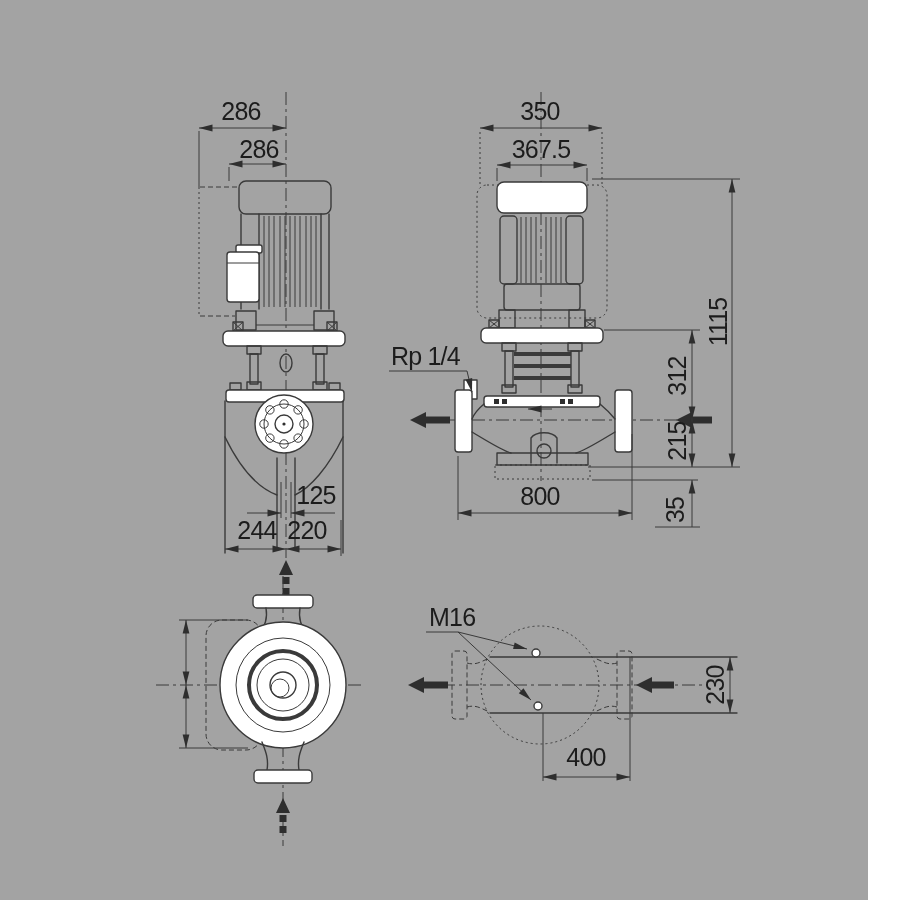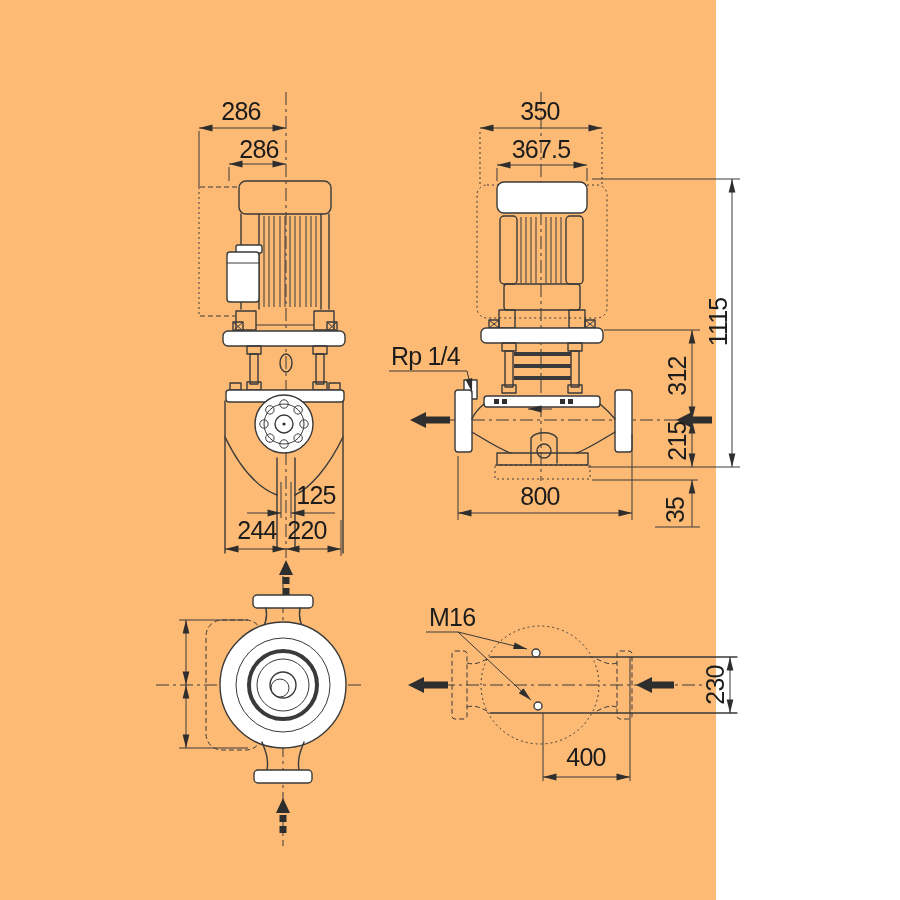--- a/index.html
+++ b/index.html
@@ -1,16 +1,16 @@
 <!DOCTYPE html>
 <html><head>
 <meta charset="utf-8">
 <style>
   html,body{margin:0;padding:0;background:#fff;width:900px;height:900px;overflow:hidden}
-  .stage{width:716px;height:900px;background:#fdba74;position:relative}
+  .stage{width:868px;height:900px;background:#a3a3a3;position:relative}
   svg text{font-family:"Liberation Sans","DejaVu Sans",sans-serif;font-size:25px;letter-spacing:-0.8px;fill:#1c1c1c}
   .o{stroke:#3a3a3a;stroke-width:1.4;fill:none;stroke-linejoin:round;stroke-linecap:round}
   .t{stroke:#3a3a3a;stroke-width:1;fill:none}
   .dt{stroke-dasharray:2 3}
   .dd{stroke-dasharray:5 3}
   .cl{stroke:#3a3a3a;stroke-width:1;fill:none;stroke-dasharray:13 4 3 4}
   .thk{stroke:#3a3a3a;stroke-width:4;fill:none}
   .bold{fill:#2e2e2e;stroke:none}
   .shaft{stroke:#2e2e2e;stroke-width:7;stroke-dasharray:7 4;fill:none}
   .shafts{stroke:#2e2e2e;stroke-width:7;fill:none}

